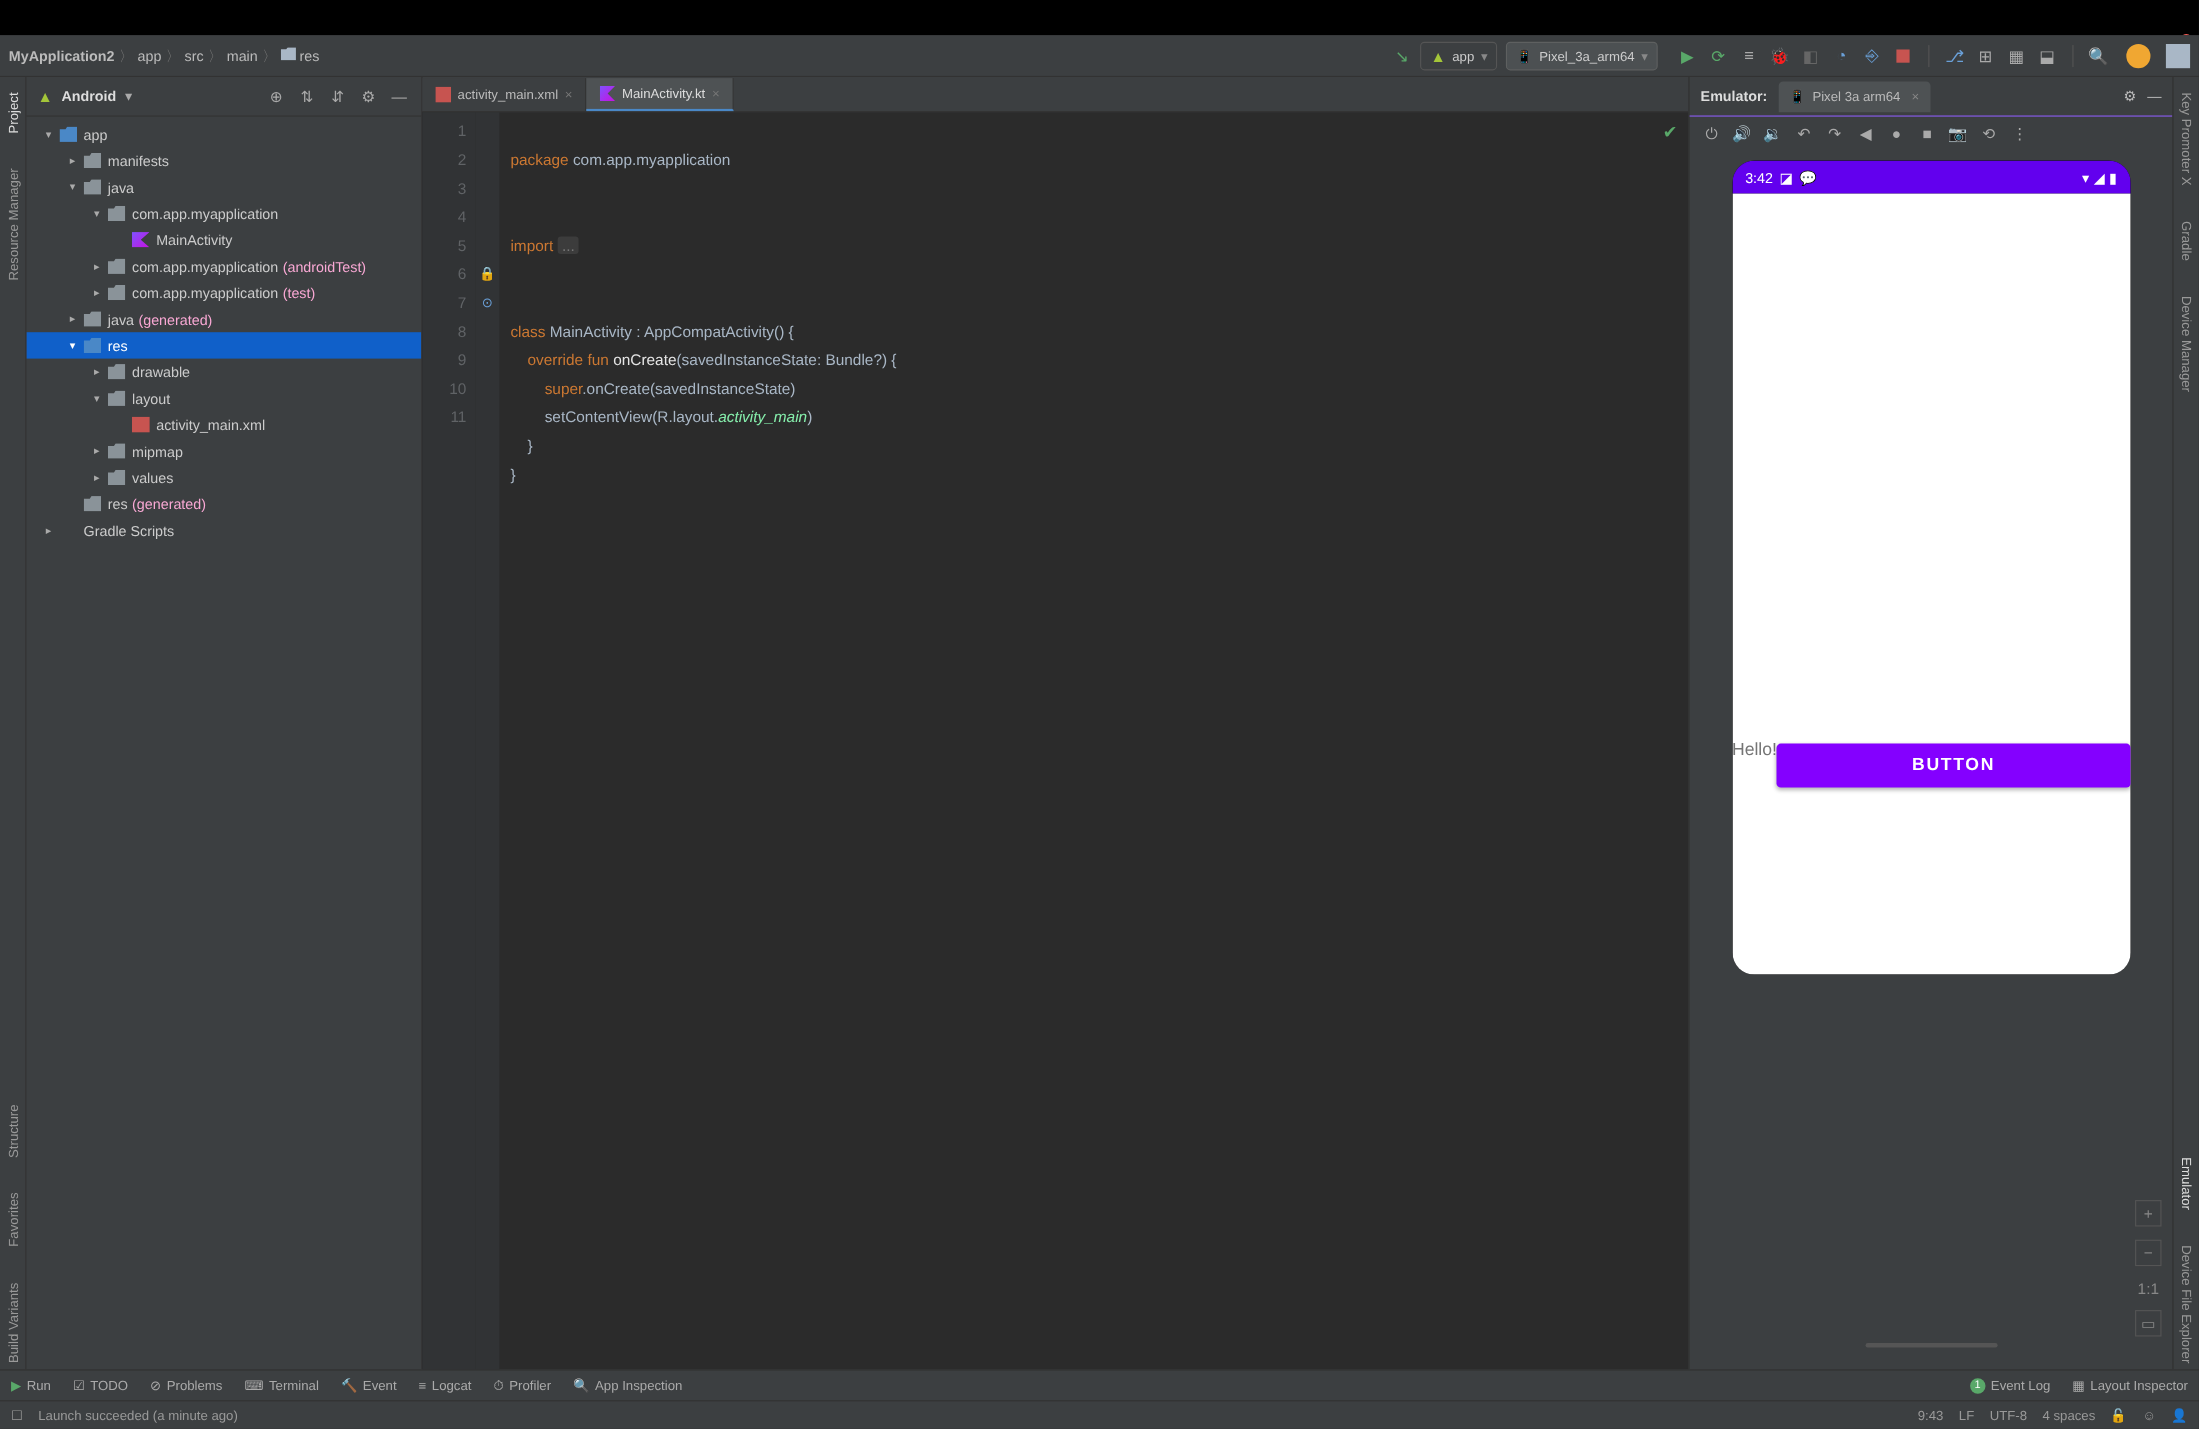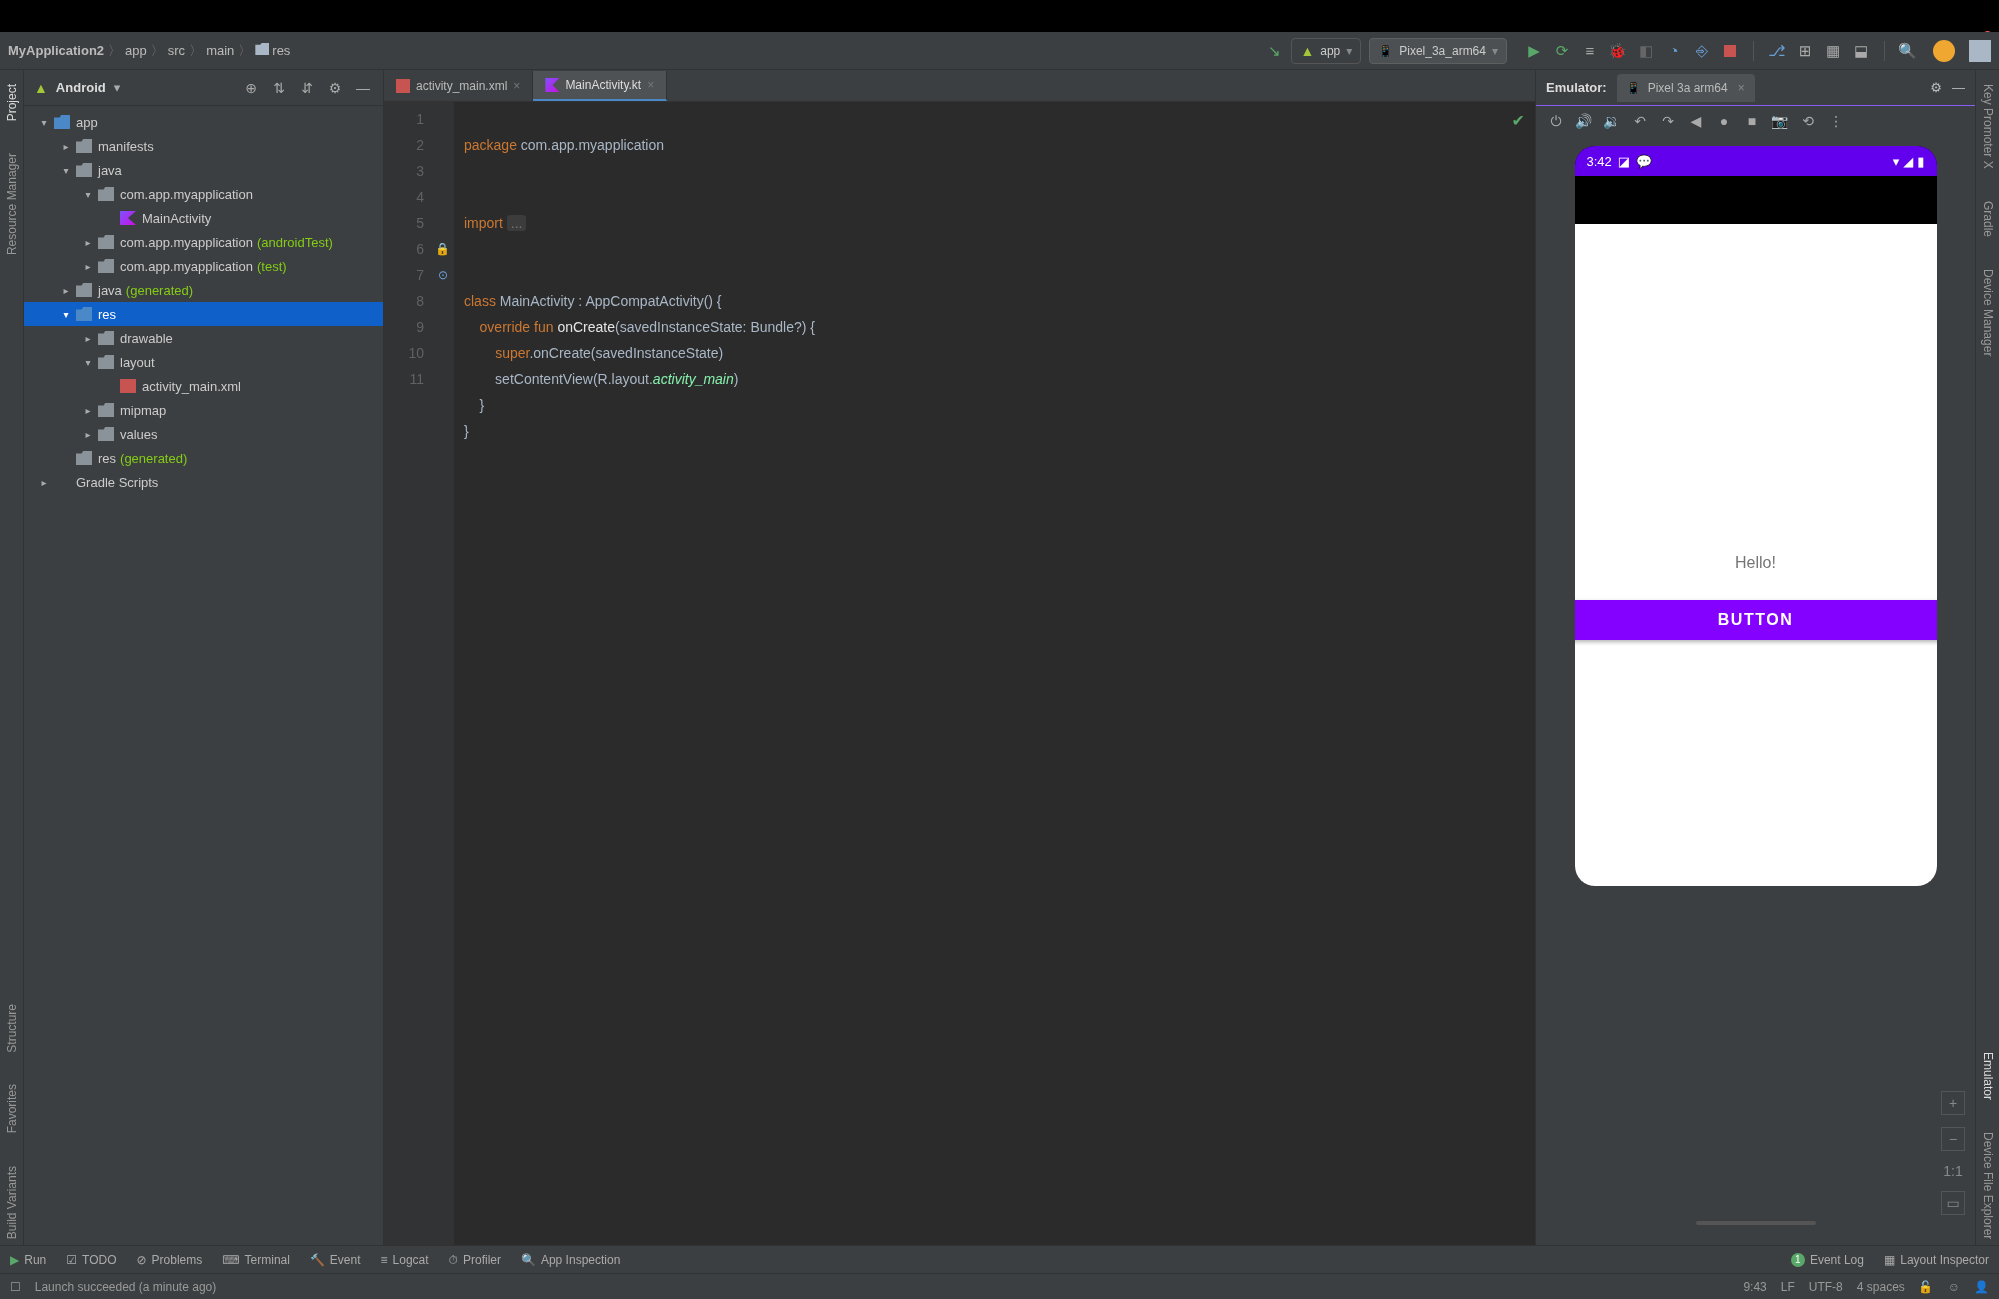--- a/index.html
+++ b/index.html
@@ -36,21 +36,21 @@
 .panel-header .hspacer{flex:1;}
 .panel-header .hicon{width:20px;height:20px;display:flex;align-items:center;justify-content:center;color:#aaa;font-size:14px;}
 .tree{flex:1;overflow:auto;font-size:13px;padding-top:4px;}
 .node{display:flex;align-items:center;height:24px;padding-left:10px;color:#ccc;white-space:nowrap;}
 .node .tw{display:inline-block;width:12px;text-align:center;color:#aaa;font-size:10px;margin-right:4px;}
 .node .picon{width:16px;height:14px;display:inline-block;margin-right:6px;}
 .node .folder{background:#8a9399;clip-path:polygon(0 100%,0 18%,35% 18%,45% 0,100% 0,100% 100%);}
 .node .folder.pkg{background:#8a9399;}
 .node .folder.blue{background:#4a88c7;}
 .node .kotlin{background:linear-gradient(135deg,#7f52ff,#c711e1);clip-path:polygon(0 0,100% 0,50% 50%,100% 100%,0 100%);}
-.node .dim{color:#84cc16;margin-left:4px;}
+.node .dim{color:#f9a8d4;margin-left:4px;}
 .node.sel{background:#1060c9;color:#fff;}
 .node.sel .tw{color:#fff;}
 .node .xml{background:#c75450;}
 
 .editor-area{flex:1;display:flex;flex-direction:column;min-width:0;background:#2b2b2b;}
 .tabs{height:32px;background:#3c3f41;border-bottom:1px solid #323232;display:flex;align-items:flex-end;}
 .tab{height:30px;padding:0 12px;display:flex;align-items:center;gap:6px;font-size:12px;color:#bbb;border-right:1px solid #323232;background:#3c3f41;}
 .tab.active{background:#4e5254;color:#ddd;border-bottom:2px solid #4a88c7;}
 .tab .close{color:#777;font-size:12px;}
 .tab .ficon{width:14px;height:14px;}
@@ -72,21 +72,21 @@
 .emul-header{height:36px;border-bottom:1px solid #8b5cf6;display:flex;align-items:center;padding:0 10px;gap:10px;}
 .emul-header .etab{background:#4e5254;height:28px;display:flex;align-items:center;padding:0 10px;gap:6px;font-size:12px;border-radius:4px 4px 0 0;}
 .emul-header .spacer{flex:1;}
 .emul-toolbar{height:30px;display:flex;align-items:center;gap:12px;padding:0 12px;color:#aaa;}
 .emul-toolbar .eicon{width:16px;height:16px;display:flex;align-items:center;justify-content:center;font-size:14px;}
 .device-frame{flex:1;display:flex;flex-direction:column;align-items:center;padding:10px 0;position:relative;}
 .device{width:362px;background:#000;border-radius:20px;padding:0;overflow:hidden;display:flex;flex-direction:column;height:740px;}
 .statusbar{height:30px;background:#6200ee;color:#fff;display:flex;align-items:center;padding:0 12px;font-size:13px;justify-content:space-between;}
 .statusbar .sicons{display:flex;gap:4px;align-items:center;}
 .appbar{height:56px;background:#6200ee;color:#fff;display:flex;align-items:center;padding:0 16px;font-size:20px;font-weight:500;}
-.appbody{flex:1;background:#fff;display:flex;flex-direction:column;align-items:center;justify-content:flex-start;padding-top:330px;margin-top:48px;}
+.appbody{flex:1;background:#fff;display:flex;flex-direction:row;align-items:center;justify-content:flex-start;padding-top:330px;}
 .helptext{color:#757575;font-size:16px;margin-bottom:28px;}
 .appbtn{width:390px;height:40px;background:#8400ff;color:#fff;display:flex;align-items:center;justify-content:center;font-size:16px;font-weight:600;letter-spacing:1.5px;border-radius:4px;box-shadow:0 2px 4px rgba(0,0,0,0.3);}
 .navpill{position:absolute;bottom:20px;width:120px;height:4px;background:#555;border-radius:2px;left:50%;transform:translateX(-50%);}
 .zoom-ctrl{position:absolute;right:10px;bottom:30px;display:flex;flex-direction:column;gap:12px;align-items:center;color:#888;font-size:14px;}
 .zoom-ctrl .zb{width:24px;height:24px;border:1px solid #555;display:flex;align-items:center;justify-content:center;}
 
 .toolbar2{height:28px;background:#3c3f41;border-top:1px solid #323232;display:flex;align-items:center;padding:0 10px;gap:20px;font-size:12px;color:#aaa;}
 .toolbar2 .titem{display:flex;align-items:center;gap:5px;}
 .toolbar2 .spacer{flex:1;}
 .toolbar2 .badge{background:#59a869;color:#fff;border-radius:50%;width:14px;height:14px;display:flex;align-items:center;justify-content:center;font-size:10px;}

